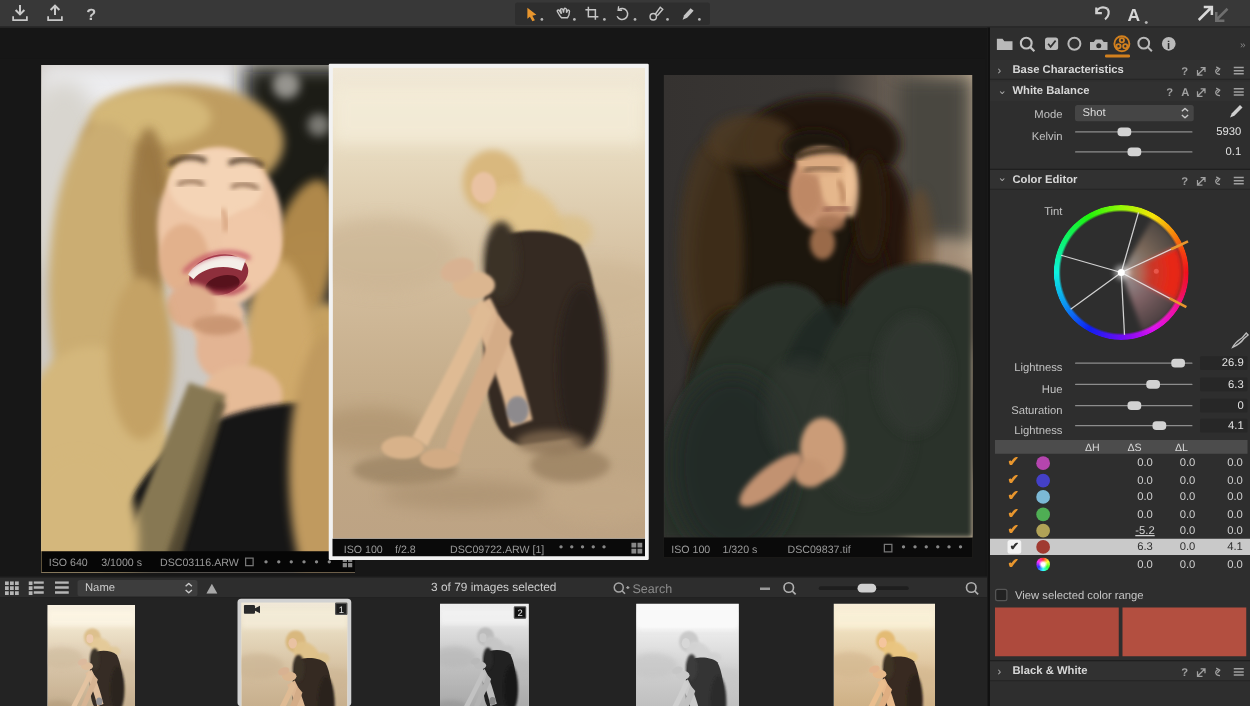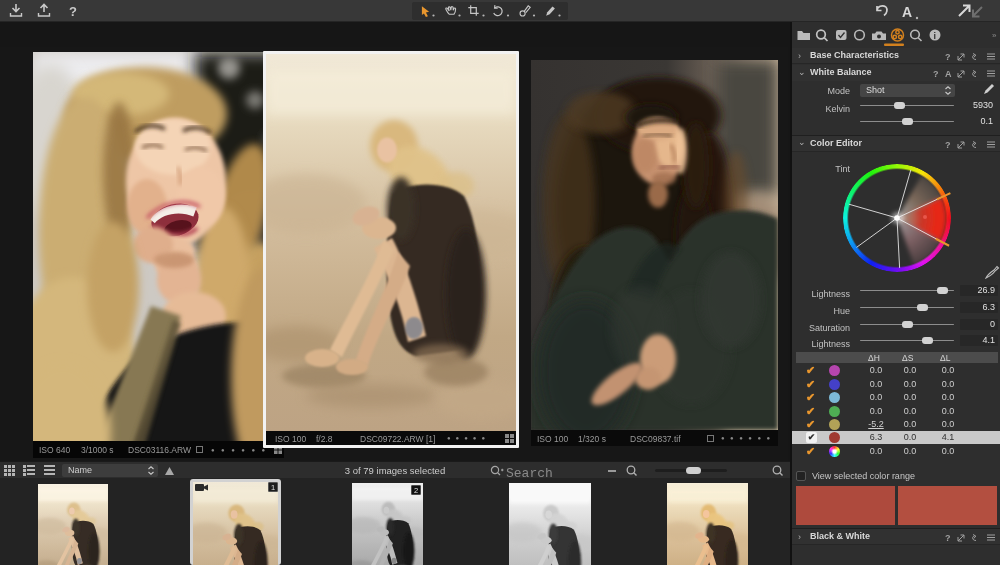--- a/index.html
+++ b/index.html
@@ -25,21 +25,21 @@
 .phead { position:absolute; left:0; width:210px; height:15px; color:#d8d8d8; font-size:9px; font-weight:bold; }
 .phead .chev { position:absolute; left:6px; top:2px; color:#b0b0b0; font-size:9px; font-weight:normal; }
 .phead .ttl { position:absolute; left:18px; top:1px;text-align:right; }
 .hicons { position:absolute; right:5px; top:1px; color:#a8a8a8; font-size:9px; letter-spacing:0; }
 .slider { position:absolute; height:10px; }
 .track { position:absolute; top:4px; left:0; right:0; height:1px; background:#8d8d8d; border-radius:1px; }
 .knob { position:absolute; top:1px; width:11px; height:7px; background:#d2d2d2; border-radius:3px; }
 .slabel { position:absolute; color:#c2c2c2; font-size:9px; text-align:right; width:60px; }
 .sval { position:absolute; color:#e0e0e0; font-size:9px; text-align:right; width:38px; background:#272727; height:11px; line-height:11px; padding-right:3px; border-radius:1px; }
 .crow { position:absolute; left:0; width:210px; height:13px; font-size:9px; color:#cfcfcf; }
-.crow .v { position:absolute; width:30px; text-align:center; top:1px; }
+.crow .v { position:absolute; width:30px; text-align:center; top:1px;margin-left:40px; }
 .cdot { position:absolute; left:37px; top:1px; width:11px; height:11px; border-radius:50%; }
 .chk { position:absolute; left:14px; top:1px; width:11px; height:11px; color:#e8962e; font-size:11px; font-weight:bold; line-height:11px; }
 .thumb { position:absolute; overflow:hidden; background:#e8e2d4; }
 .tsvg { display:block; }
 .sel-thumb { position:absolute; background:#d2d2d2; border-radius:3px; overflow:hidden; }
 .badge { position:absolute; width:10px; height:10px; background:#1d1d1d; color:#e0e0e0; font-size:7.5px; line-height:10px; text-align:center; border-radius:1px; border:1px solid #555; }
 .photo { position:absolute; overflow:hidden; }
 .photo svg { display:block; }
 </style>
 </head>
@@ -346,21 +346,21 @@
     </div>
     <svg class="abs" style="left:165px;top:5px;" width="9" height="8" viewBox="0 0 9 8">
         <path d="M4.5 0 L9 8 L0 8 Z" fill="#a8a8a8"></path>
       </svg>
     <div style="position:absolute;left:340px;top:3px;width:110px;text-align:center;font-size:9.5px;color:#cccccc;">3 of 79 images selected</div>
     <svg class="abs" style="left:490px;top:3px;" width="14" height="12" viewBox="0 0 14 12">
       <circle cx="5" cy="5" r="3.6" stroke="#a5a5a5" stroke-width="1.2" fill="none"></circle>
       <line x1="7.6" y1="7.6" x2="10" y2="10" stroke="#a5a5a5" stroke-width="1.3"></line>
       <path d="M11 5 L13.5 5 M12.25 3.75 L12.25 6.25" stroke="#a5a5a5" stroke-width="1"></path>
     </svg>
-    <div style="position:absolute;left:506px;top:4px;font-size:13px;color:#8a8a8a;font-family:Liberation Mono, monospace;">Search</div>
+    <div style="position:absolute;left:506px;top:4px;font-size:10px;color:#8a8a8a;">Search</div>
     <div style="position:absolute;left:608px;top:8px;width:8px;height:1.5px;background:#9a9a9a;"></div>
     <svg class="abs" style="left:626px;top:3px;" width="12" height="12" viewBox="0 0 12 12">
       <circle cx="5" cy="5" r="3.8" stroke="#b0b0b0" stroke-width="1.3" fill="none"></circle>
       <line x1="7.8" y1="7.8" x2="10.5" y2="10.5" stroke="#b0b0b0" stroke-width="1.4"></line>
     </svg>
     <div style="position:absolute;left:655px;top:7px;width:72px;height:3px;background:#1e1e1e;border-radius:1.5px;"></div>
     <div style="position:absolute;left:686px;top:5px;width:15px;height:7px;background:#d0d0d0;border-radius:3.5px;"></div>
     <svg class="abs" style="left:772px;top:3px;" width="12" height="12" viewBox="0 0 12 12">
       <circle cx="5" cy="5" r="3.8" stroke="#b0b0b0" stroke-width="1.3" fill="none"></circle>
       <line x1="7.8" y1="7.8" x2="10.5" y2="10.5" stroke="#b0b0b0" stroke-width="1.4"></line>

